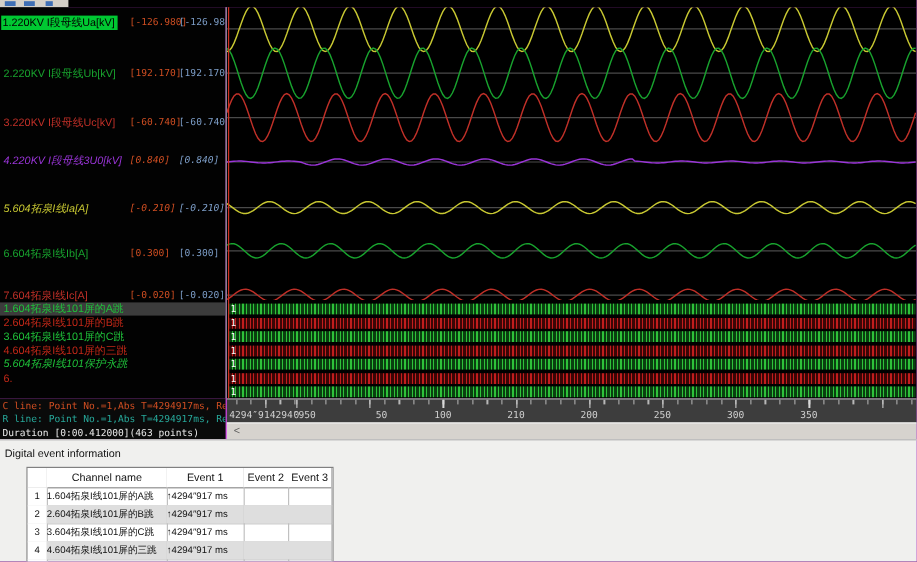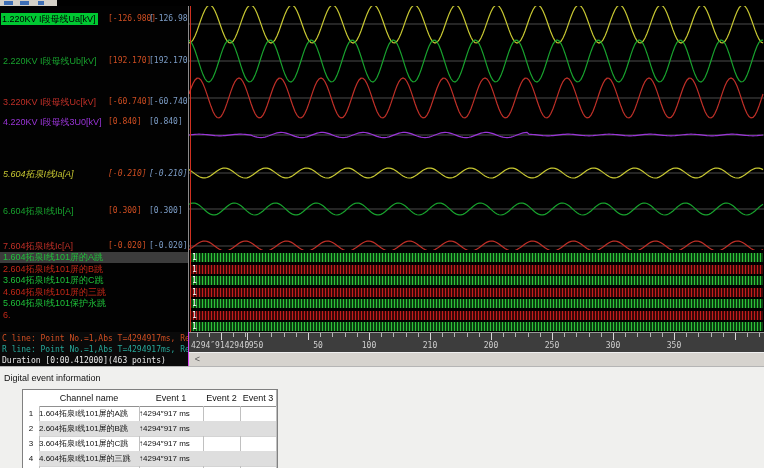--- a/index.html
+++ b/index.html
@@ -80,21 +80,21 @@
       <div class="arow" style="top: 49px;">
         <span class="nm" style="color: rgb(24, 162, 46);">2.220KV I段母线Ub[kV]</span>
         <span class="v1">[192.170]</span>
         <span class="v2">[192.170]</span>
       </div>
       <div class="arow" style="top: 90px;">
         <span class="nm" style="color: rgb(192, 48, 40);">3.220KV I段母线Uc[kV]</span>
         <span class="v1">[-60.740]</span>
         <span class="v2">[-60.740]</span>
       </div>
-      <div class="arow" style="top: 110px;">
+      <div class="arow" style="top: 122px; font-style: italic;">
         <span class="nm" style="color: rgb(154, 53, 216);">4.220KV I段母线3U0[kV]</span>
         <span class="v1">[0.840]</span>
         <span class="v2">[0.840]</span>
       </div>
       <div class="arow" style="top: 162px; font-style: italic;">
         <span class="nm" style="color: rgb(200, 200, 50);">5.604拓泉I线Ia[A]</span>
         <span class="v1">[-0.210]</span>
         <span class="v2">[-0.210]</span>
       </div>
       <div class="arow" style="top: 199px;">
@@ -112,21 +112,21 @@
       </div>
       <div class="drow" style="top: 258px;">
         <span class="nm" style="color: rgb(194, 40, 24);">2.604拓泉I线101屏的B跳</span>
       </div>
       <div class="drow" style="top: 269px;">
         <span class="nm" style="color: rgb(31, 194, 58);">3.604拓泉I线101屏的C跳</span>
       </div>
       <div class="drow" style="top: 281px;">
         <span class="nm" style="color: rgb(194, 40, 24);">4.604拓泉I线101屏的三跳</span>
       </div>
-      <div class="drow" style="top: 292px;">
+      <div class="drow" style="top: 292px; font-style: italic;">
         <span class="nm" style="color: rgb(31, 194, 58);">5.604拓泉I线101保护永跳</span>
       </div>
       <div class="drow" style="top: 304px;">
         <span class="nm" style="color: rgb(194, 40, 24);">6.</span>
       </div>
     </div>
 
   <div id="wave-panel">
     <svg id="wave-svg" width="575" height="244">
         <line x1="0" x2="575" y1="18" y2="18" stroke="#4a4a4a" stroke-width="1"></line>

